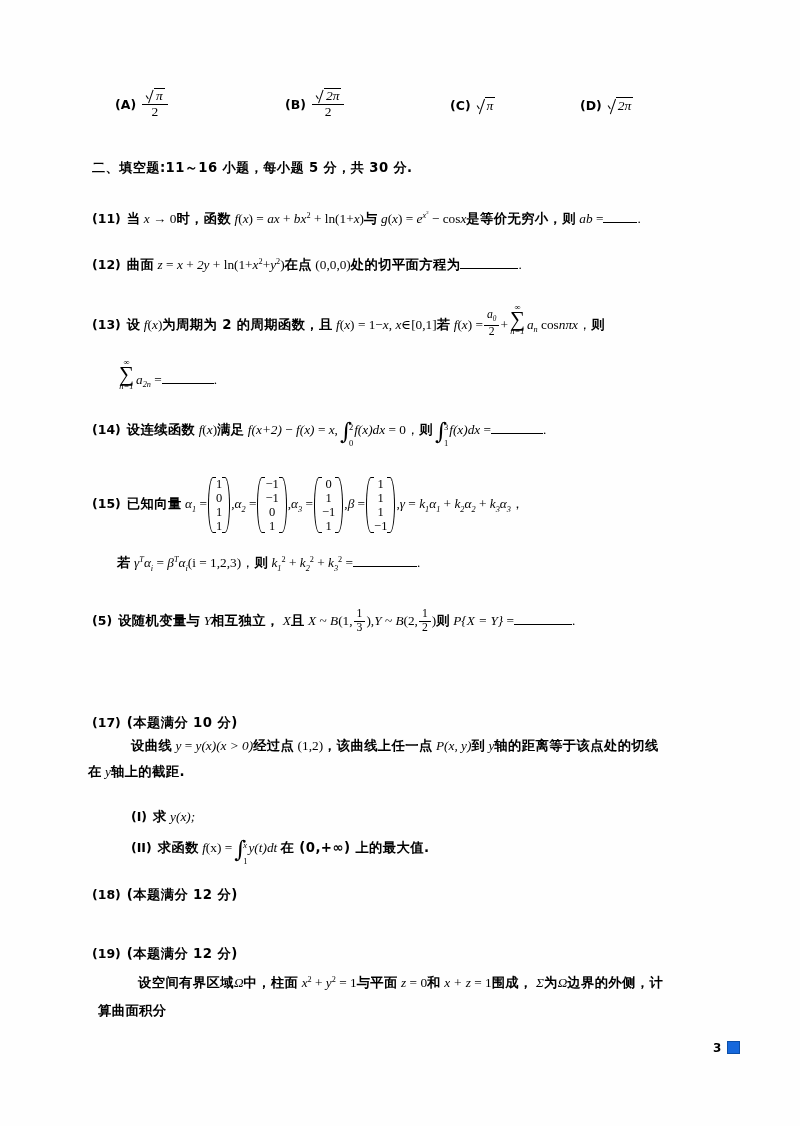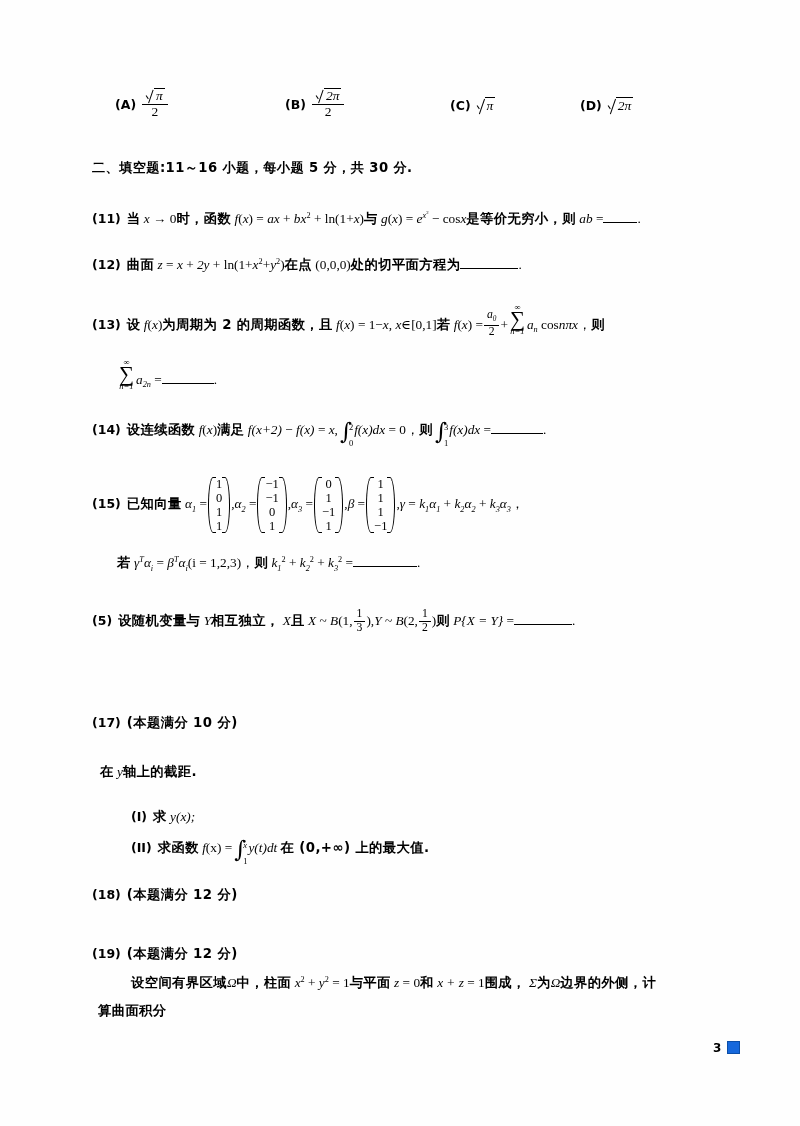--- a/index.html
+++ b/index.html
@@ -316,22 +316,31 @@
     <span class="mi">B</span><span class="mn">(2,</span><span class="frac small"><span class="num mn">1</span><span class="den mn">2</span></span><span class="mn">)</span><span class="han">则</span>
     <span class="mi">P{X = Y}</span>
     <span class="mo">=</span><span class="blank" style="width:58px"></span><span class="mn">.</span>
   </div>
 
 
   <div class="q" style="left:92px; top:713px;">
     <span class="lbl">(17)</span><span class="han">(本题满分 10 分)</span>
   </div>
 
-
-  <div class="q" style="left:100px; top:762px;">
+  <div class="q" style="left:131px; top:736px;">
+    <span class="han">设曲线</span>
+    <span class="mi">y</span>
+    <span class="mo">=</span>
+    <span class="mi">y(x)(x &gt; 0)</span><span class="han">经过点</span>
+    <span class="mn">(1,2)</span><span class="han">，该曲线上任一点</span>
+    <span class="mi">P(x, y)</span><span class="han">到</span>
+    <span class="mi">y</span><span class="han">轴的距离等于该点处的切线</span>
+  </div>
+
+  <div class="q" style="left:88px; top:762px;">
     <span class="han">在</span>
     <span class="mi">y</span><span class="han">轴上的截距.</span>
   </div>
 
   <div class="q" style="left:131px; top:807px;">
     <span class="lbl">(I)</span><span class="han">求</span>
     <span class="mi">y(x);</span>
   </div>
 
   <div class="q" style="left:131px; top:838px;">
@@ -343,21 +352,21 @@
 
   <div class="q" style="left:92px; top:885px;">
     <span class="lbl">(18)</span><span class="han">(本题满分 12 分)</span>
   </div>
 
 
   <div class="q" style="left:92px; top:944px;">
     <span class="lbl">(19)</span><span class="han">(本题满分 12 分)</span>
   </div>
 
-  <div class="q" style="left:131px; top:973px;">
+  <div class="q" style="left:138px; top:973px;">
     <span class="han">设空间有界区域</span><span class="mi">Ω</span><span class="han">中，柱面</span>
     <span class="mi">x</span><sup class="mn">2</sup>
     <span class="mo">+</span>
     <span class="mi">y</span><sup class="mn">2</sup>
     <span class="mn">= 1</span><span class="han">与平面</span>
     <span class="mi">z</span>
     <span class="mn">= 0</span><span class="han">和</span>
     <span class="mi">x + z</span>
     <span class="mn">= 1</span><span class="han">围成，</span>
     <span class="mi">Σ</span><span class="han">为</span><span class="mi">Ω</span><span class="han">边界的外侧，计</span>

